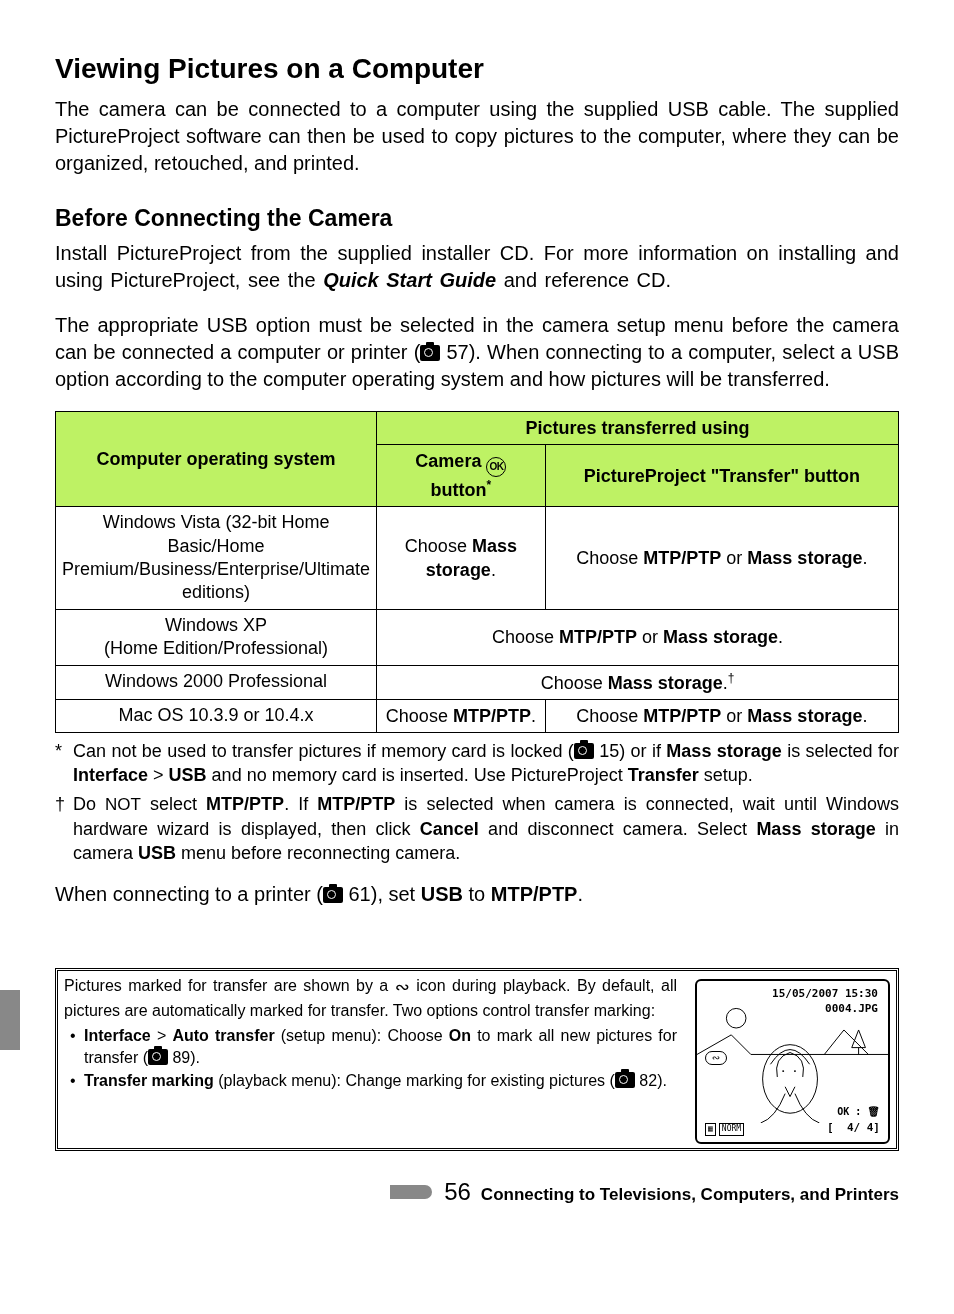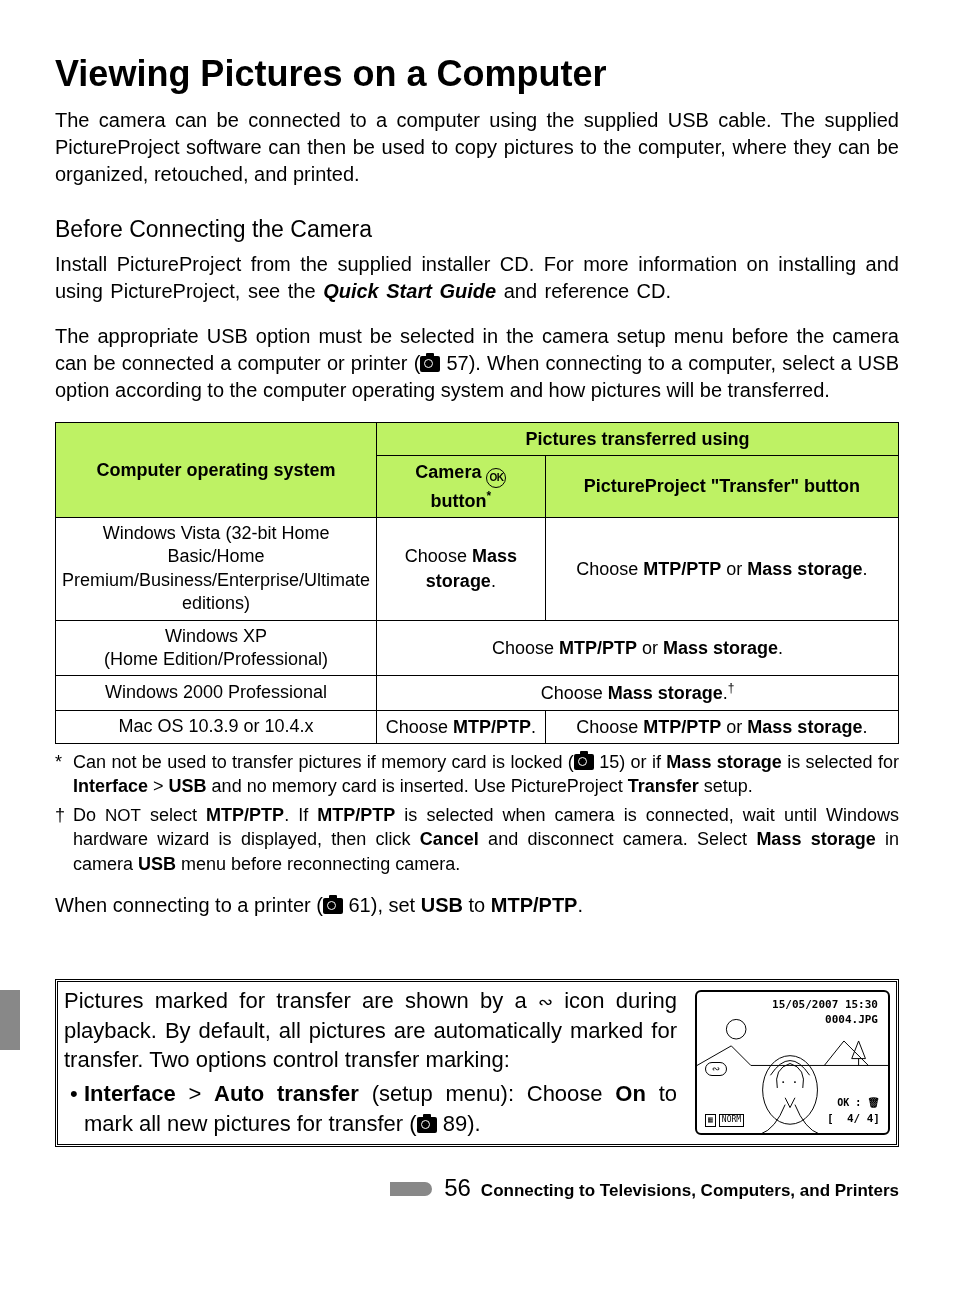--- a/index.html
+++ b/index.html
@@ -5,27 +5,27 @@
   * { box-sizing: border-box; margin: 0; padding: 0; }
   body {
     font-family: "Helvetica Neue", Helvetica, Arial, sans-serif;
     background: #fff;
     width: 954px;
     padding: 50px 55px 30px 55px;
     color: #000;
     line-height: 1.35;
   }
   h1 {
-    font-size: 36px;
+    font-size: 28px;
     font-weight: 700;
     margin-bottom: 8px;
   }
   h2 {
     font-size: 23px;
-    font-weight: 400;
+    font-weight: 700;
     margin-top: 26px;
     margin-bottom: 6px;
   }
   .para {
     font-size: 20px;
     font-weight: 300;
     margin-bottom: 18px;
     text-align: justify;
   }
   .para.just-open {
@@ -140,21 +140,21 @@
     gap: 18px;
     align-items: flex-start;
   }
   .infobox-left { flex: 1; }
   .infobox h3 {
     font-size: 18px;
     font-weight: 700;
     margin-bottom: 2px;
   }
   .infobox .text {
-    font-size: 22px;
+    font-size: 16px;
     font-weight: 300;
     text-align: justify;
   }
   .infobox ul {
     list-style: none;
     margin-top: 4px;
   }
   .infobox ul li {
     position: relative;
     padding-left: 20px;
@@ -163,21 +163,21 @@
   }
   .infobox ul li::before {
     content: "•";
     position: absolute;
     left: 6px;
     top: 0;
   }
 
   .lcd {
     width: 195px;
-    height: 145px;
+    height: 165px;
     border: 2px solid #000;
     border-radius: 6px;
     position: relative;
     flex-shrink: 0;
     margin-top: 4px;
     overflow: hidden;
     font-family: monospace;
   }
   .lcd .top-line {
     position: absolute;
@@ -325,20 +325,23 @@
   <span>When connecting to a printer (</span><span class="camera-icon"></span><span> 61), set </span><b>USB</b><span> to </span><b>MTP/PTP</b><span>.</span>
 </p>
 
 <div class="infobox">
   <div class="infobox-left">
     <div class="text">
       <span>Pictures marked for transfer are shown by a </span><span class="trans-icon"></span><span> icon during playback.  By default, all pictures are automatically marked for transfer.  Two options control transfer marking:</span>
       <ul>
         <li>
           <b>Interface</b> <span>&gt;</span> <b>Auto transfer</b><span> (setup menu): Choose </span><b>On</b><span> to mark all new pictures for transfer (</span><span class="camera-icon"></span><span> 89).</span>
+        </li>
+        <li>
+          <b>Transfer marking</b><span> (playback menu): Change marking for existing pictures (</span><span class="camera-icon"></span><span> 82).</span>
         </li>
       </ul>
     </div>
   </div>
   <div class="lcd">
     <svg class="draw" viewBox="0 0 195 145">
       <polyline points="0,75 35,55 55,75 195,75" fill="none" stroke="#000" stroke-width="1"></polyline>
       <polyline points="130,75 150,50 175,75" fill="none" stroke="#000" stroke-width="1"></polyline>
       <polygon points="158,68 165,50 172,68" fill="none" stroke="#000" stroke-width="1"></polygon>
       <line x1="165" y1="68" x2="165" y2="75" stroke="#000"></line>

